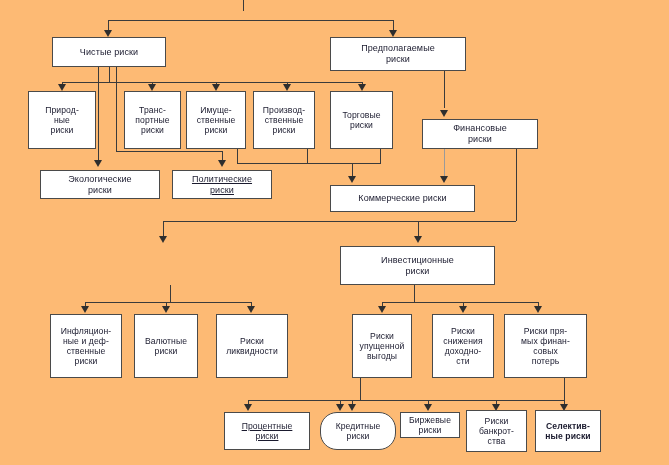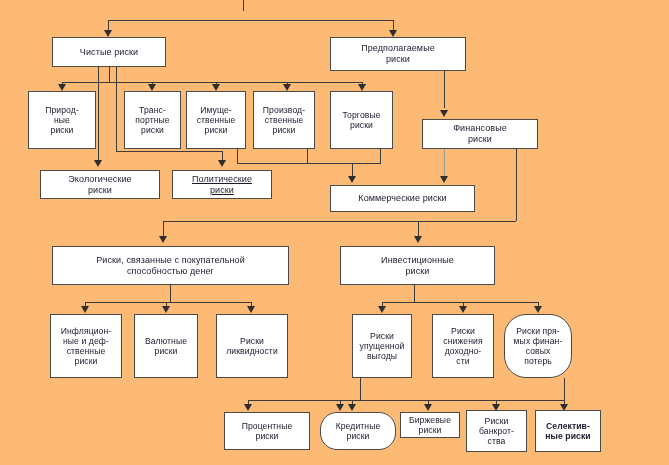--- a/index.html
+++ b/index.html
@@ -135,22 +135,20 @@
 
   <div class="node md" style="left:330px; top:185px; width:145px; height:27px;">Коммерческие риски</div>
 
   <div class="edge v" style="left:516px; top:149px; height:72px;"></div>
   <div class="edge h" style="left:163px; top:221px; width:353px;"></div>
   <div class="edge v" style="left:163px; top:221px; height:15px;"></div>
   <div class="edge v" style="left:418px; top:221px; height:15px;"></div>
   <div class="arrow" style="left:159px; top:236px;"></div>
   <div class="arrow" style="left:414px; top:236px;"></div>
 
-  <div class="node md" style="left:52px; top:246px; width:237px; height:39px;">Риски, связанные с покупательной
-способностью денег</div>
 
   <div class="node md" style="left:340px; top:246px; width:155px; height:39px;">Инвестиционные
 риски</div>
 
   <div class="edge v" style="left:170px; top:285px; height:17px;"></div>
   <div class="edge h" style="left:85px; top:302px; width:166px;"></div>
   <div class="edge v" style="left:85px; top:302px; height:6px;"></div>
   <div class="edge v" style="left:166px; top:302px; height:6px;"></div>
   <div class="edge v" style="left:251px; top:302px; height:6px;"></div>
   <div class="arrow" style="left:81px; top:306px;"></div>
@@ -179,21 +177,21 @@
 
   <div class="node sm" style="left:352px; top:314px; width:60px; height:64px;">Риски
 упущенной
 выгоды</div>
 
   <div class="node sm" style="left:432px; top:314px; width:62px; height:64px;">Риски
 снижения
 доходно-
 сти</div>
 
-  <div class="node sm" style="left:504px; top:314px; width:68px; height:64px;border-radius:22px;">Риски пря-
+  <div class="node sm" style="left:504px; top:314px; width:83px; height:64px;">Риски пря-
 мых финан-
 совых
 потерь</div>
 
   <div class="edge v" style="left:360px; top:378px; height:22px;"></div>
   <div class="edge h" style="left:248px; top:400px; width:112px;"></div>
   <div class="edge v" style="left:248px; top:400px; height:6px;"></div>
   <div class="edge v" style="left:340px; top:400px; height:6px;"></div>
   <div class="arrow" style="left:244px; top:404px;"></div>
   <div class="arrow" style="left:336px; top:404px;"></div>
@@ -202,21 +200,21 @@
   <div class="edge h" style="left:352px; top:400px; width:212px;"></div>
   <div class="edge v" style="left:352px; top:400px; height:6px;"></div>
   <div class="edge v" style="left:428px; top:400px; height:6px;"></div>
   <div class="edge v" style="left:496px; top:400px; height:6px;"></div>
   <div class="edge v" style="left:564px; top:400px; height:6px;"></div>
   <div class="arrow" style="left:348px; top:404px;"></div>
   <div class="arrow" style="left:424px; top:404px;"></div>
   <div class="arrow" style="left:492px; top:404px;"></div>
   <div class="arrow" style="left:560px; top:404px;"></div>
 
-  <div class="node sm" style="left:224px; top:412px; width:86px; height:38px;">Процентные
+  <div class="node sm" style="left:224px; top:412px; width:86px; height:38px;text-decoration:underline;">Процентные
 риски</div>
 
   <div class="node sm" style="left:320px; top:412px; width:76px; height:38px;border-radius:17px;">Кредитные
 риски</div>
 
   <div class="node sm" style="left:400px; top:412px; width:60px; height:26px;">Биржевые
 риски</div>
 
   <div class="node sm" style="left:466px; top:410px; width:61px; height:42px;">Риски
 банкрот-

